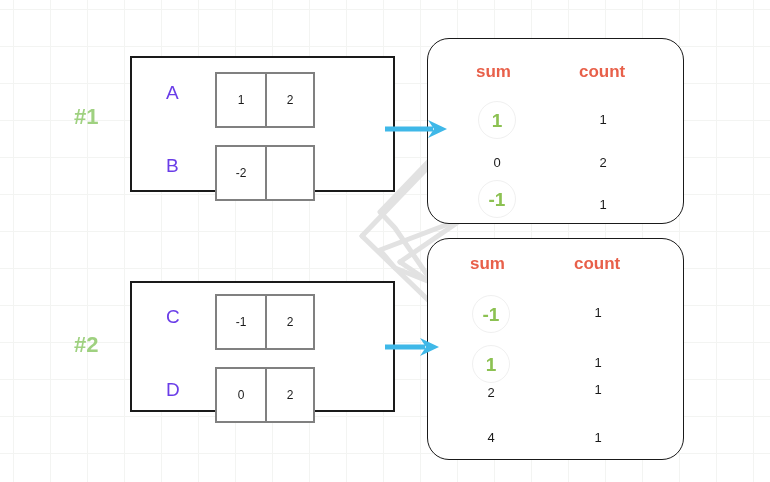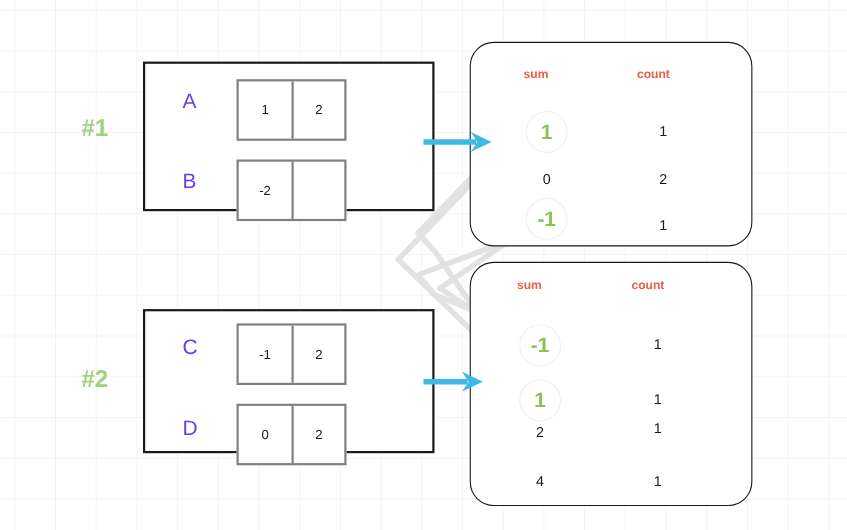--- a/index.html
+++ b/index.html
@@ -80,21 +80,21 @@
     border: 1.6px solid #1a1a1a;
     border-radius: 22px;
     background: #ffffff;
     box-sizing: border-box;
   }
   #panel-1 { left: 427px; top: 38px; width: 257px; height: 186px; }
   #panel-2 { left: 427px; top: 238px; width: 257px; height: 222px; }
 
   .col-header {
     position: absolute;
-    font-size: 11px;
+    font-size: 17px;
     font-weight: 700;
     color: #e8604a;
     font-family: "Liberation Sans", sans-serif;
     user-select: none;
   }
   .panel-val {
     position: absolute;
     font-size: 13px;
     color: #1a1a1a;
     text-align: center;

